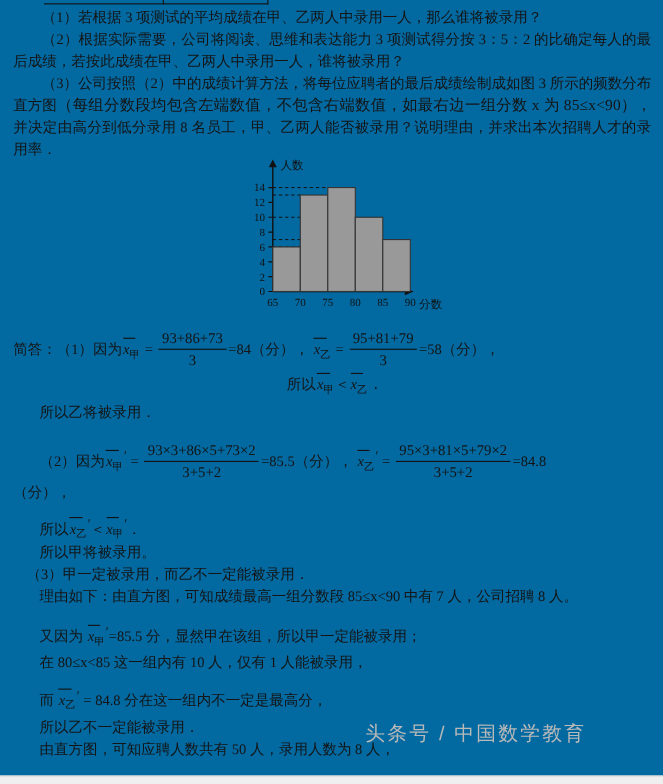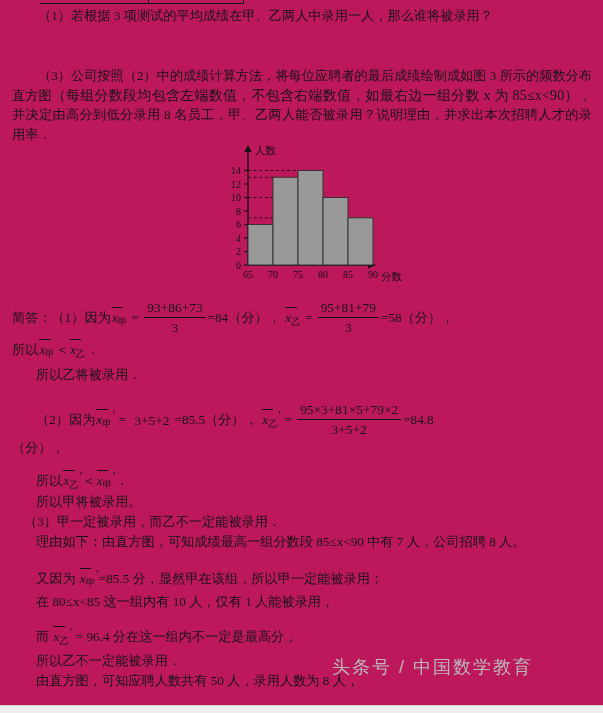--- a/index.html
+++ b/index.html
@@ -14,21 +14,21 @@
     overflow: hidden;
     font-family: "Liberation Serif", "DejaVu Serif", serif;
     color: #141414;
   }
 
   .page {
     position: absolute;
     left: 0; top: 0;
     width: 603px;
     height: 713px;
-    background: #be185d;
+    background: #0369a1;
   }
 
   
   .table-remnant {
     position: absolute;
     left: 148px;
     top: 0px;
     width: 96px;
     height: 4px;
     border-left: 1.6px solid #111;
@@ -151,20 +151,21 @@
 </head>
 <body>
 
 <div class="page">
 
   <div class="table-remnant"></div>
   <div class="table-remnant2"></div>
 
   <div class="body-text indent" style="top:6px;">（1）若根据 3 项测试的平均成绩在甲、乙两人中录用一人，那么谁将被录用？</div>
 
+  <div class="body-text indent" style="top:26px;">（2）根据实际需要，公司将阅读、思维和表达能力 3 项测试得分按 3：5：2 的比确定每人的最后成绩，若按此成绩在甲、乙两人中录用一人，谁将被录用？</div>
 
   <div class="body-text indent" style="top:66px;">
     <span>（3）公司按照（2）中的成绩计算方法，将每位应聘者的最后成绩绘制成如图 3 所示的频数分布直方图</span><span class="small-note">（每组分数段均包含左端数值，不包含右端数值，如最右边一组分数 x 为 85≤x&lt;90）</span><span>，并决定由高分到低分录用 8 名员工，甲、乙两人能否被录用？说明理由，并求出本次招聘人才的录用率．</span>
   </div>
 
   <div class="chart-wrap">
     <svg class="chart-svg" width="240" height="155" viewBox="0 0 240 155">
 
       <line x1="62" y1="8" x2="62" y2="122" stroke="#111" stroke-width="1.3"></line>
       <polygon points="62,2 58.4,9 65.6,9" fill="#111"></polygon>
@@ -230,29 +231,30 @@
       <span class="num">93+86+73</span>
       <span class="den">3</span>
     </span><span>=84（分），</span>
     <span class="xbar"><span>x</span><span class="sub">乙</span></span> =
     <span class="frac">
       <span class="num">95+81+79</span>
       <span class="den">3</span>
     </span><span>=58（分），</span>
   </div>
 
-  <div class="mathline" style="top:341px;">
+  <div class="mathline" style="top:341px;text-align:center;">
     <span>所以</span><span class="xbar"><span>x</span><span class="sub">甲</span></span><span>＜</span><span class="xbar"><span>x</span><span class="sub">乙</span></span><span>．</span>
   </div>
 
   <div class="body-text" style="top:365px;left:36px;">所以乙将被录用．</div>
 
   <div class="mathline" style="top:402px;left:36px;">
     <span>（2）因为</span><span class="xbar"><span>x</span><span class="sub">甲</span></span><span class="prime">′</span> =
     <span class="frac">
+      <span class="num">93×3+86×5+73×2</span>
       <span class="den">3+5+2</span>
     </span><span>=85.5（分），</span>
     <span class="xbar"><span>x</span><span class="sub">乙</span></span><span class="prime">′</span> =
     <span class="frac">
       <span class="num">95×3+81×5+79×2</span>
       <span class="den">3+5+2</span>
     </span><span>=84.8</span>
   </div>
 
   <div class="body-text" style="top:438px;left:12px;">（分），</div>
@@ -270,21 +272,21 @@
   <div class="mathline" style="top:566px;left:36px;">
     <span>又因为</span>
     <span class="xbar"><span>x</span><span class="sub">甲</span></span><span class="prime">′</span><span>=85.5 分，显然甲在该组，所以甲一定能被录用；</span>
   </div>
 
   <div class="body-text" style="top:592px;left:36px;">在 80≤x&lt;85 这一组内有 10 人，仅有 1 人能被录用，</div>
 
   <div class="mathline" style="top:624px;left:36px;">
     <span>而</span>
     <span class="xbar"><span>x</span><span class="sub">乙</span></span><span class="prime">′</span>
-    <span>= 96.4 分在这一组内不一定是最高分，</span>
+    <span>= 84.8 分在这一组内不一定是最高分，</span>
   </div>
 
   <div class="body-text" style="top:651px;left:36px;">所以乙不一定能被录用．</div>
 
   <div class="body-text" style="top:671px;left:36px;">由直方图，可知应聘人数共有 50 人，录用人数为 8 人，</div>
 
   <div class="watermark">头条号 / 中国数学教育</div>
 
   <div class="bottom-strip"></div>
 </div>

